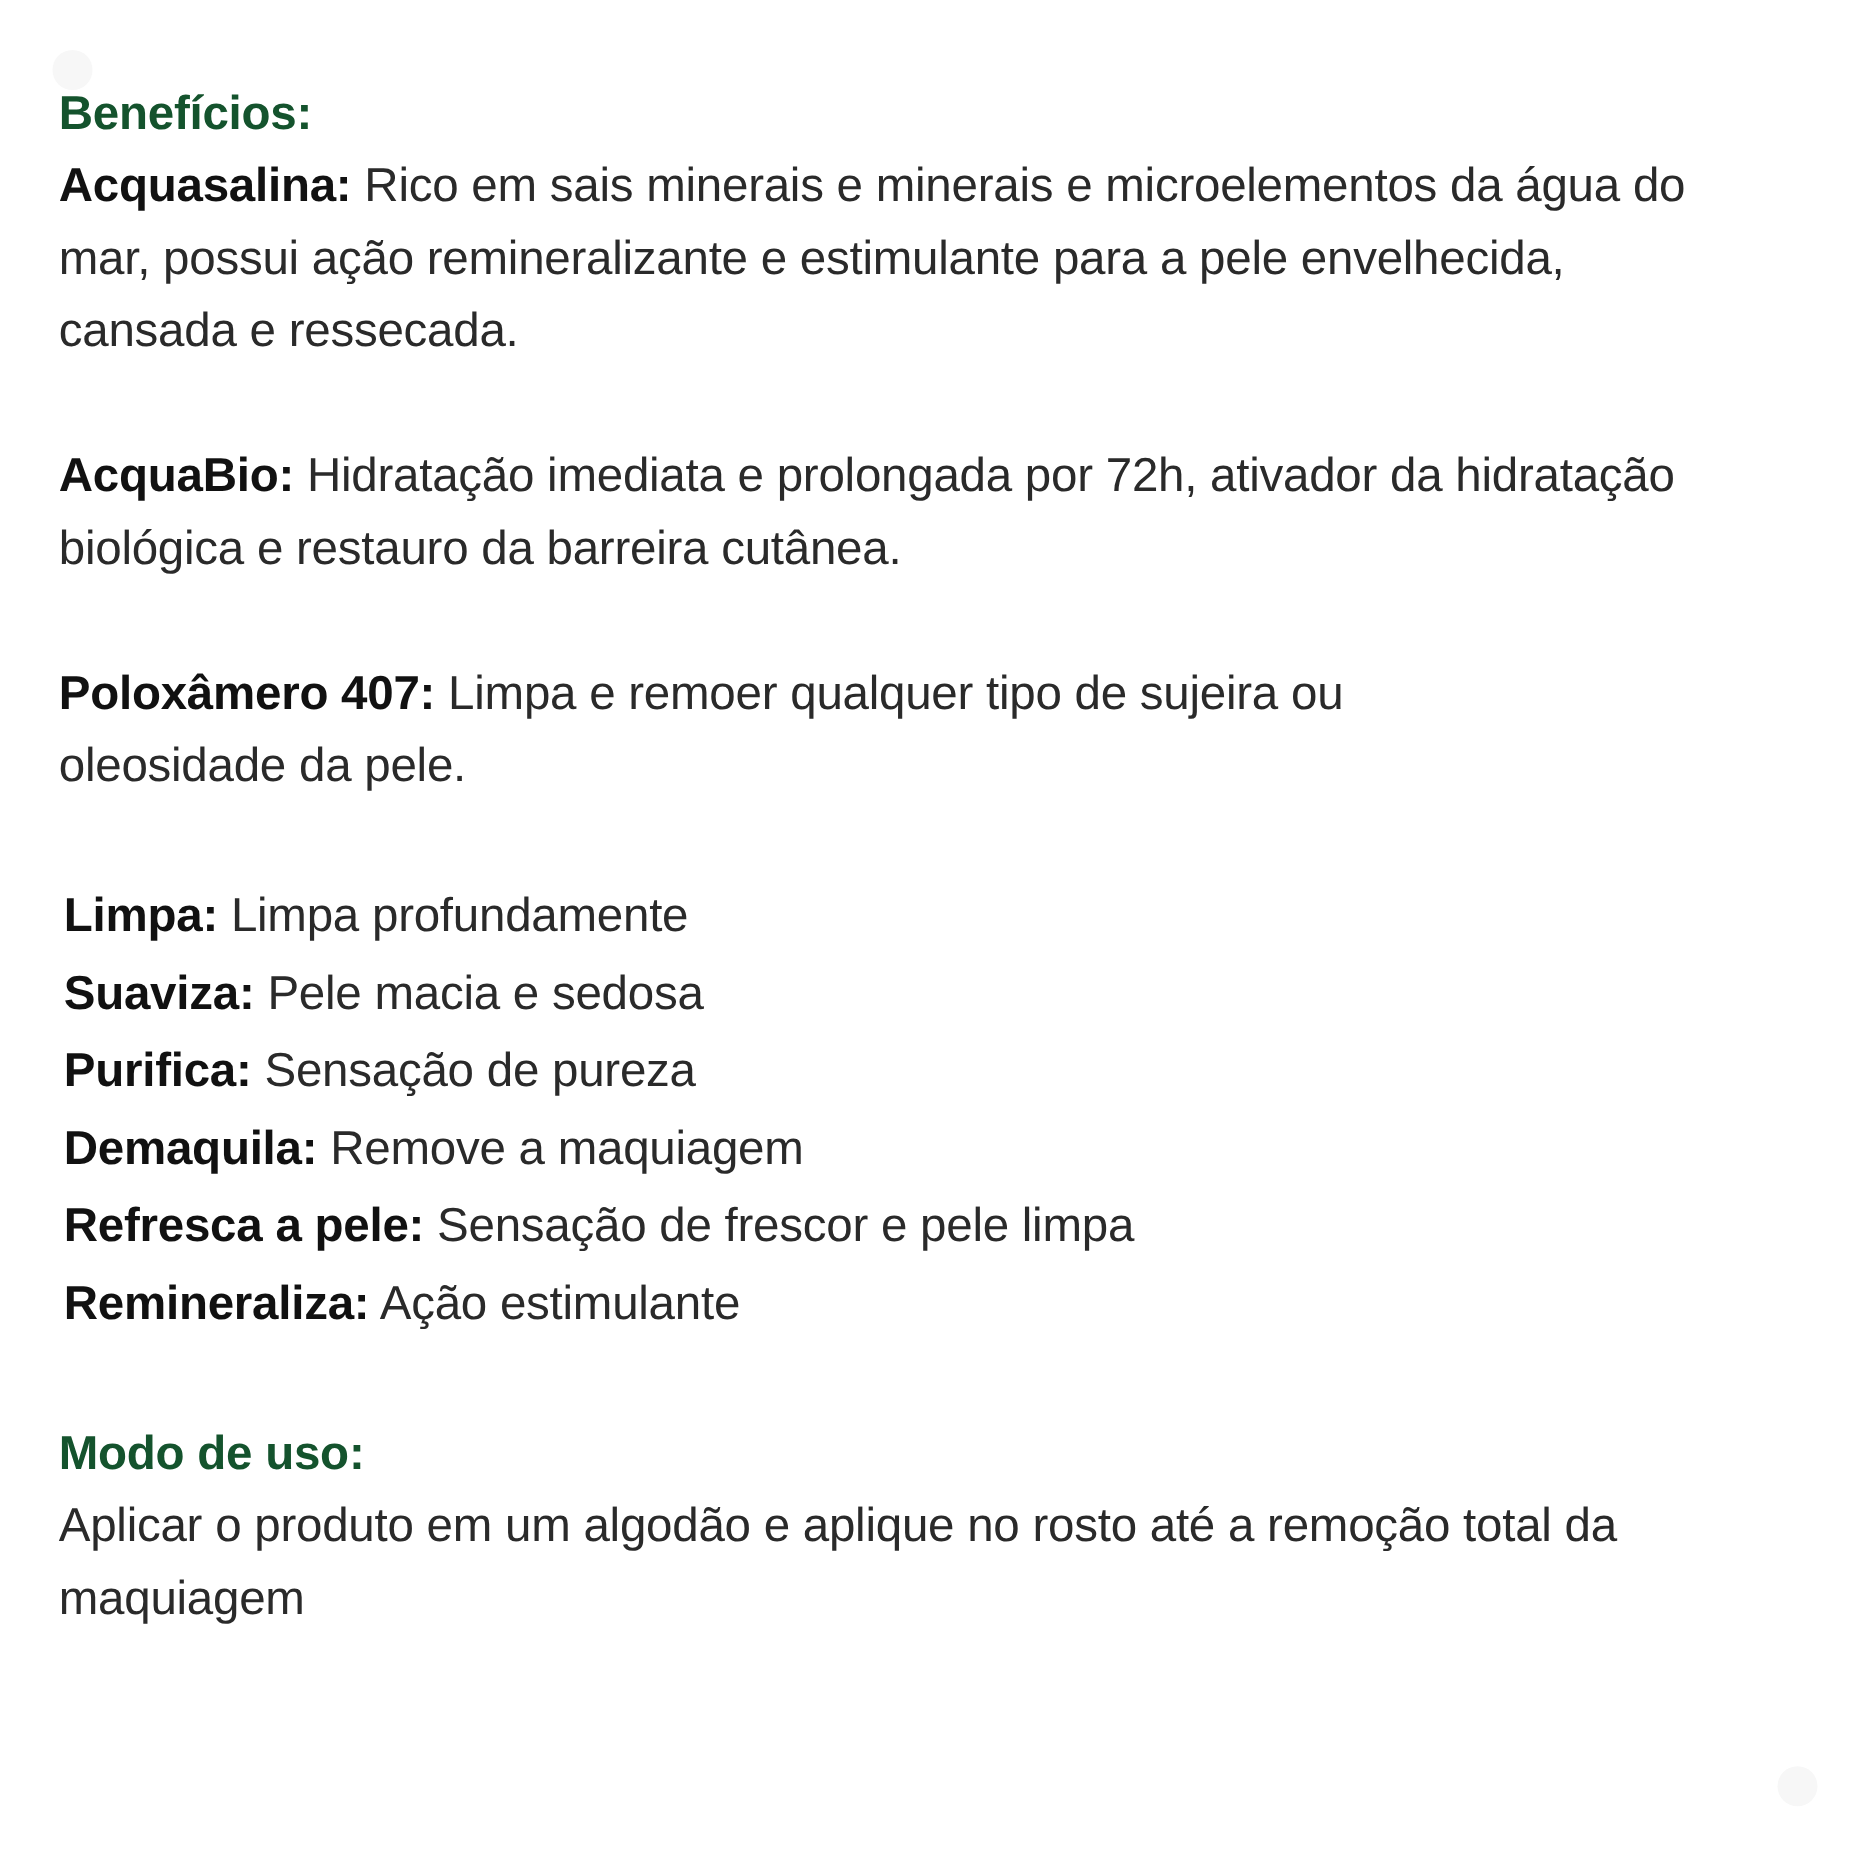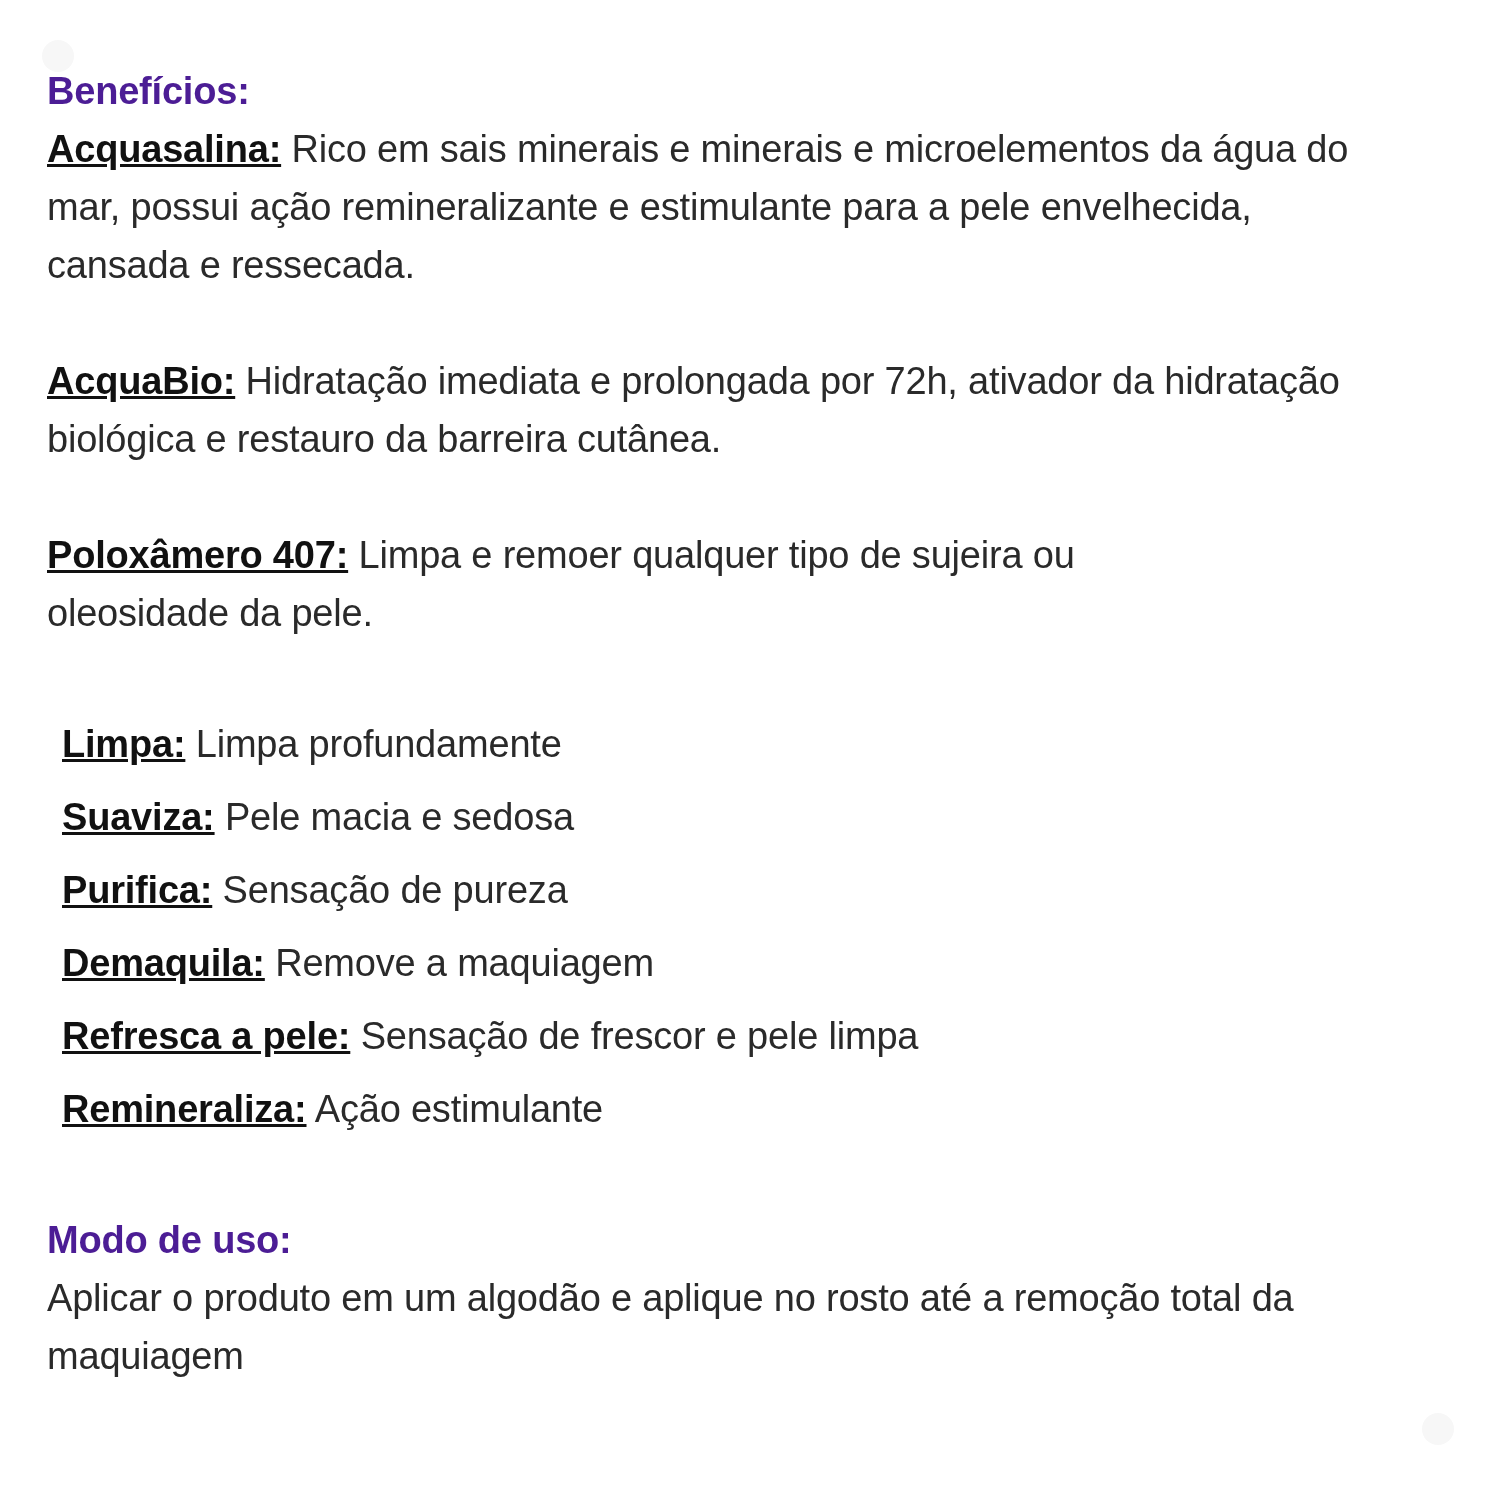--- a/index.html
+++ b/index.html
@@ -18,45 +18,44 @@
     .page {
       position: absolute;
       left: 47px;
       top: 62px;
       width: 1340px;
       font-size: 38px;
       line-height: 58px;
       letter-spacing: -0.2px;
     }
     .heading {
-      color: #4c1d95;
+      color: #14532d;
       font-weight: bold;
       margin: 0;
       font-size: 38px;
       line-height: 58px;
     }
     .heading.indent {
       padding-left: 12px;
     }
     .para {
       margin: 0;
     }
     .gap {
       height: 58px;
     }
     .label {
       font-weight: bold;
       color: #111111;
-      text-decoration: underline;
     }
     .text {
       color: #2a2a2a;
     }
     .list-row {
-      margin: 15px;
+      margin: 4px;
       white-space: nowrap;
     }
     .ghost-dot {
       position: absolute;
       width: 32px;
       height: 32px;
       border-radius: 50%;
       background: #f7f7f7;
     }
   </style>

